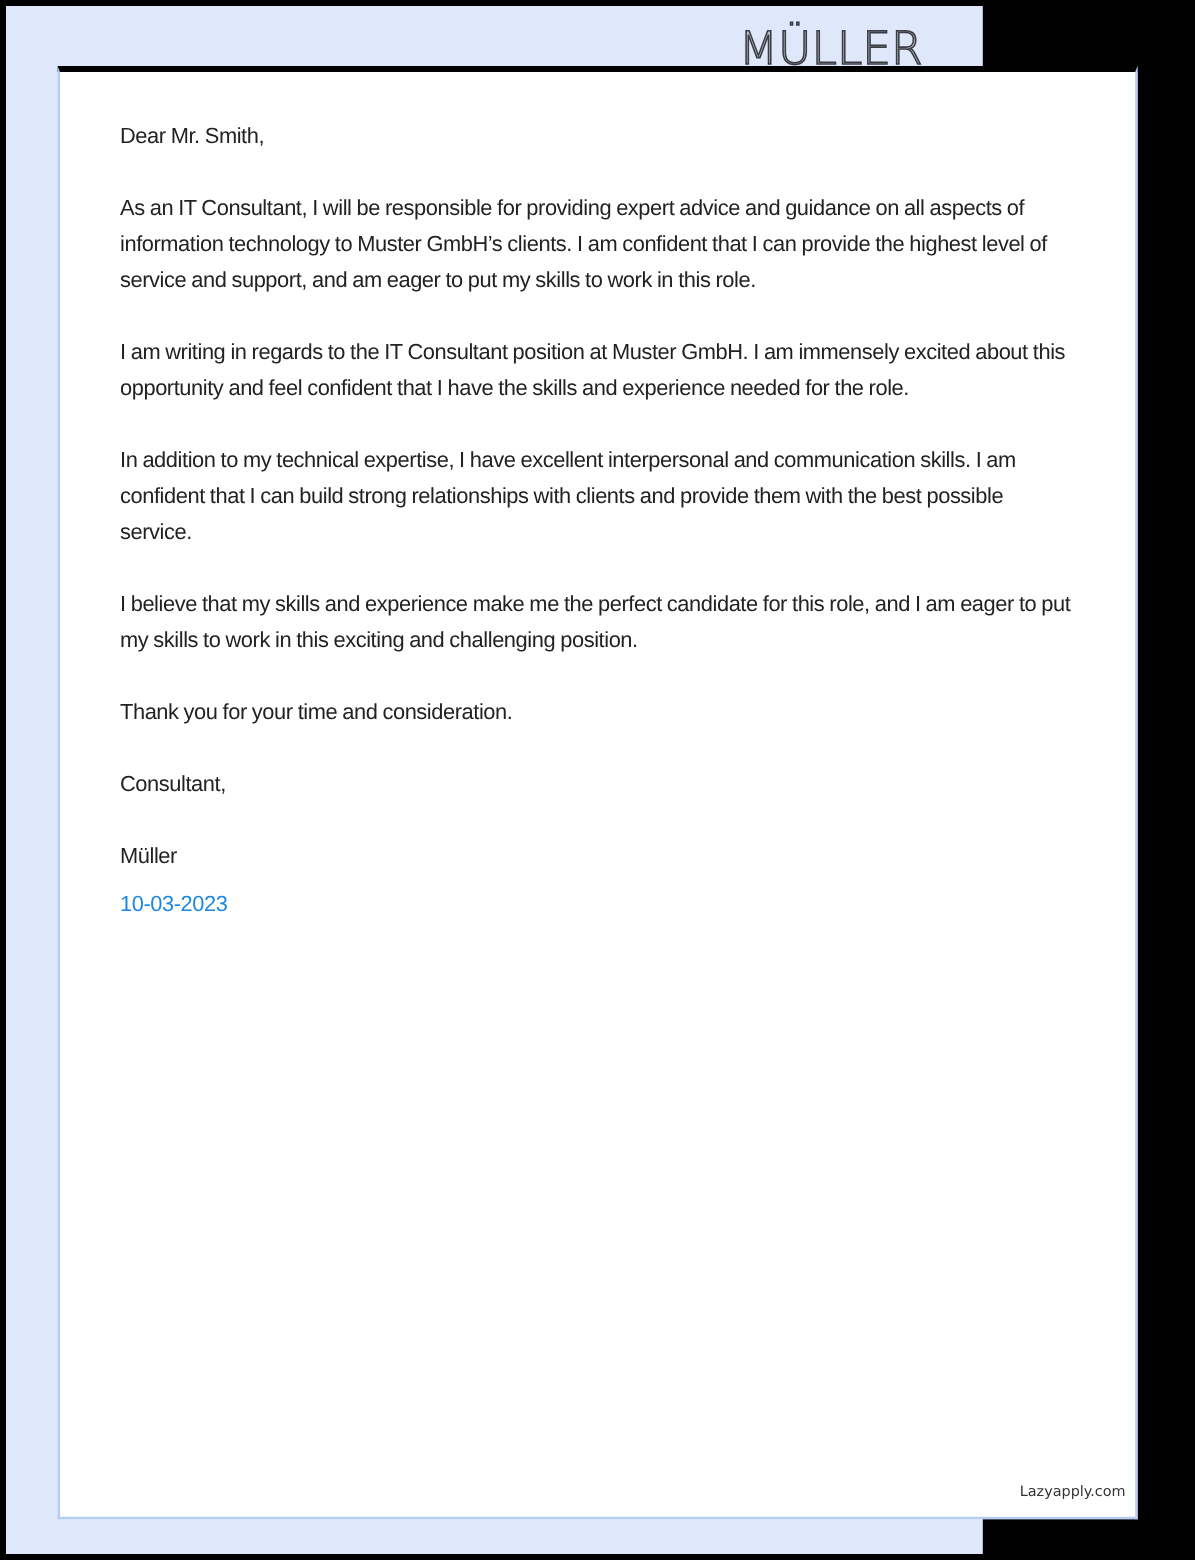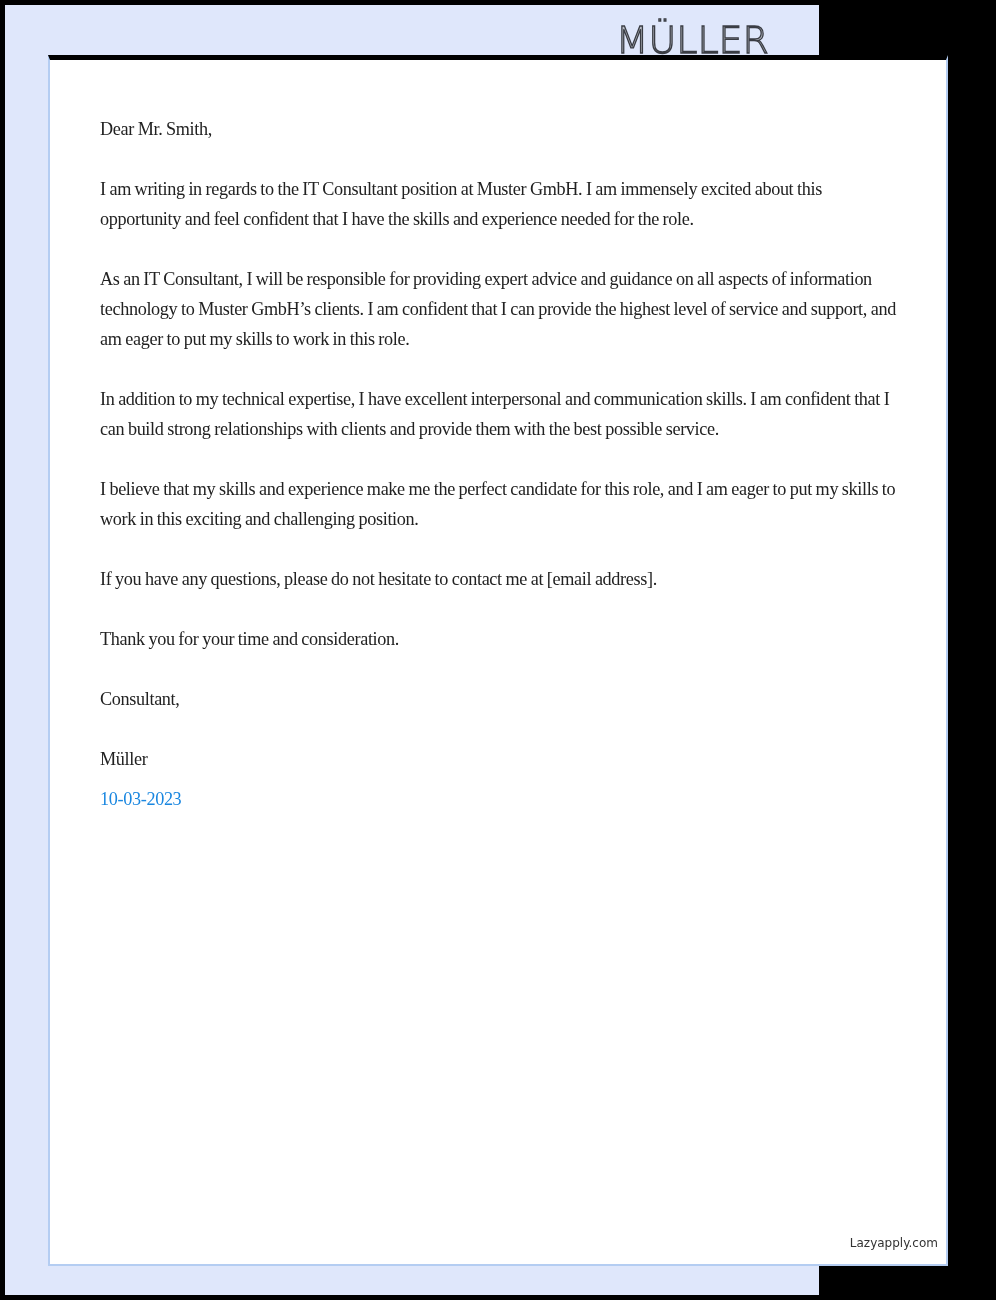--- a/index.html
+++ b/index.html
@@ -44,27 +44,26 @@
       border-top: 5px solid #000000;
       border-left: 2px solid #b4cdf2;
       border-right: 2px solid #b4cdf2;
       border-bottom: 2px solid #b4cdf2;
     }
     .letter {
       position: absolute;
       left: 50px;
       top: 38px;
       width: 800px;
-      font-family: Liberation Serif, serif;
+      font-family: Liberation Sans, sans-serif;
       font-size: 18.2px;
       line-height: 30px;
       color: #222222;
       letter-spacing: -0.35px;
       word-spacing: -0.5px;
-      margin-top: 16px;
     }
     .letter p {
       margin: 0 0 30px 0;
     }
     .letter p.name {
       margin-bottom: 10px;
     }
     .letter p.date {
       color: #1a87e0;
       margin: 0;
@@ -80,25 +79,24 @@
   </style>
 </head>
 <body>
 
 <div class="frame">
   <div class="brand">MÜLLER</div>
 
   <div class="page">
     <div class="letter">
       <p>Dear Mr. Smith,</p>
+      <p>As an IT Consultant, I will be responsible for providing expert advice and guidance on all aspects of information technology to Muster GmbH’s clients. I am confident that I can provide the highest level of service and support, and am eager to put my skills to work in this role.</p>
       <p>I am writing in regards to the IT Consultant position at Muster GmbH. I am immensely excited about this opportunity and feel confident that I have the skills and experience needed for the role.</p>
-      <p>As an IT Consultant, I will be responsible for providing expert advice and guidance on all aspects of information technology to Muster GmbH’s clients. I am confident that I can provide the highest level of service and support, and am eager to put my skills to work in this role.</p>
       <p>In addition to my technical expertise, I have excellent interpersonal and communication skills. I am confident that I can build strong relationships with clients and provide them with the best possible service.</p>
       <p>I believe that my skills and experience make me the perfect candidate for this role, and I am eager to put my skills to work in this exciting and challenging position.</p>
-      <p>If you have any questions, please do not hesitate to contact me at [email address].</p>
       <p>Thank you for your time and consideration.</p>
       <p>Consultant,</p>
       <p class="name">Müller</p>
       <p class="date">10-03-2023</p>
     </div>
 
     <div class="footer-brand">Lazyapply.com</div>
   </div>
 </div>
 

